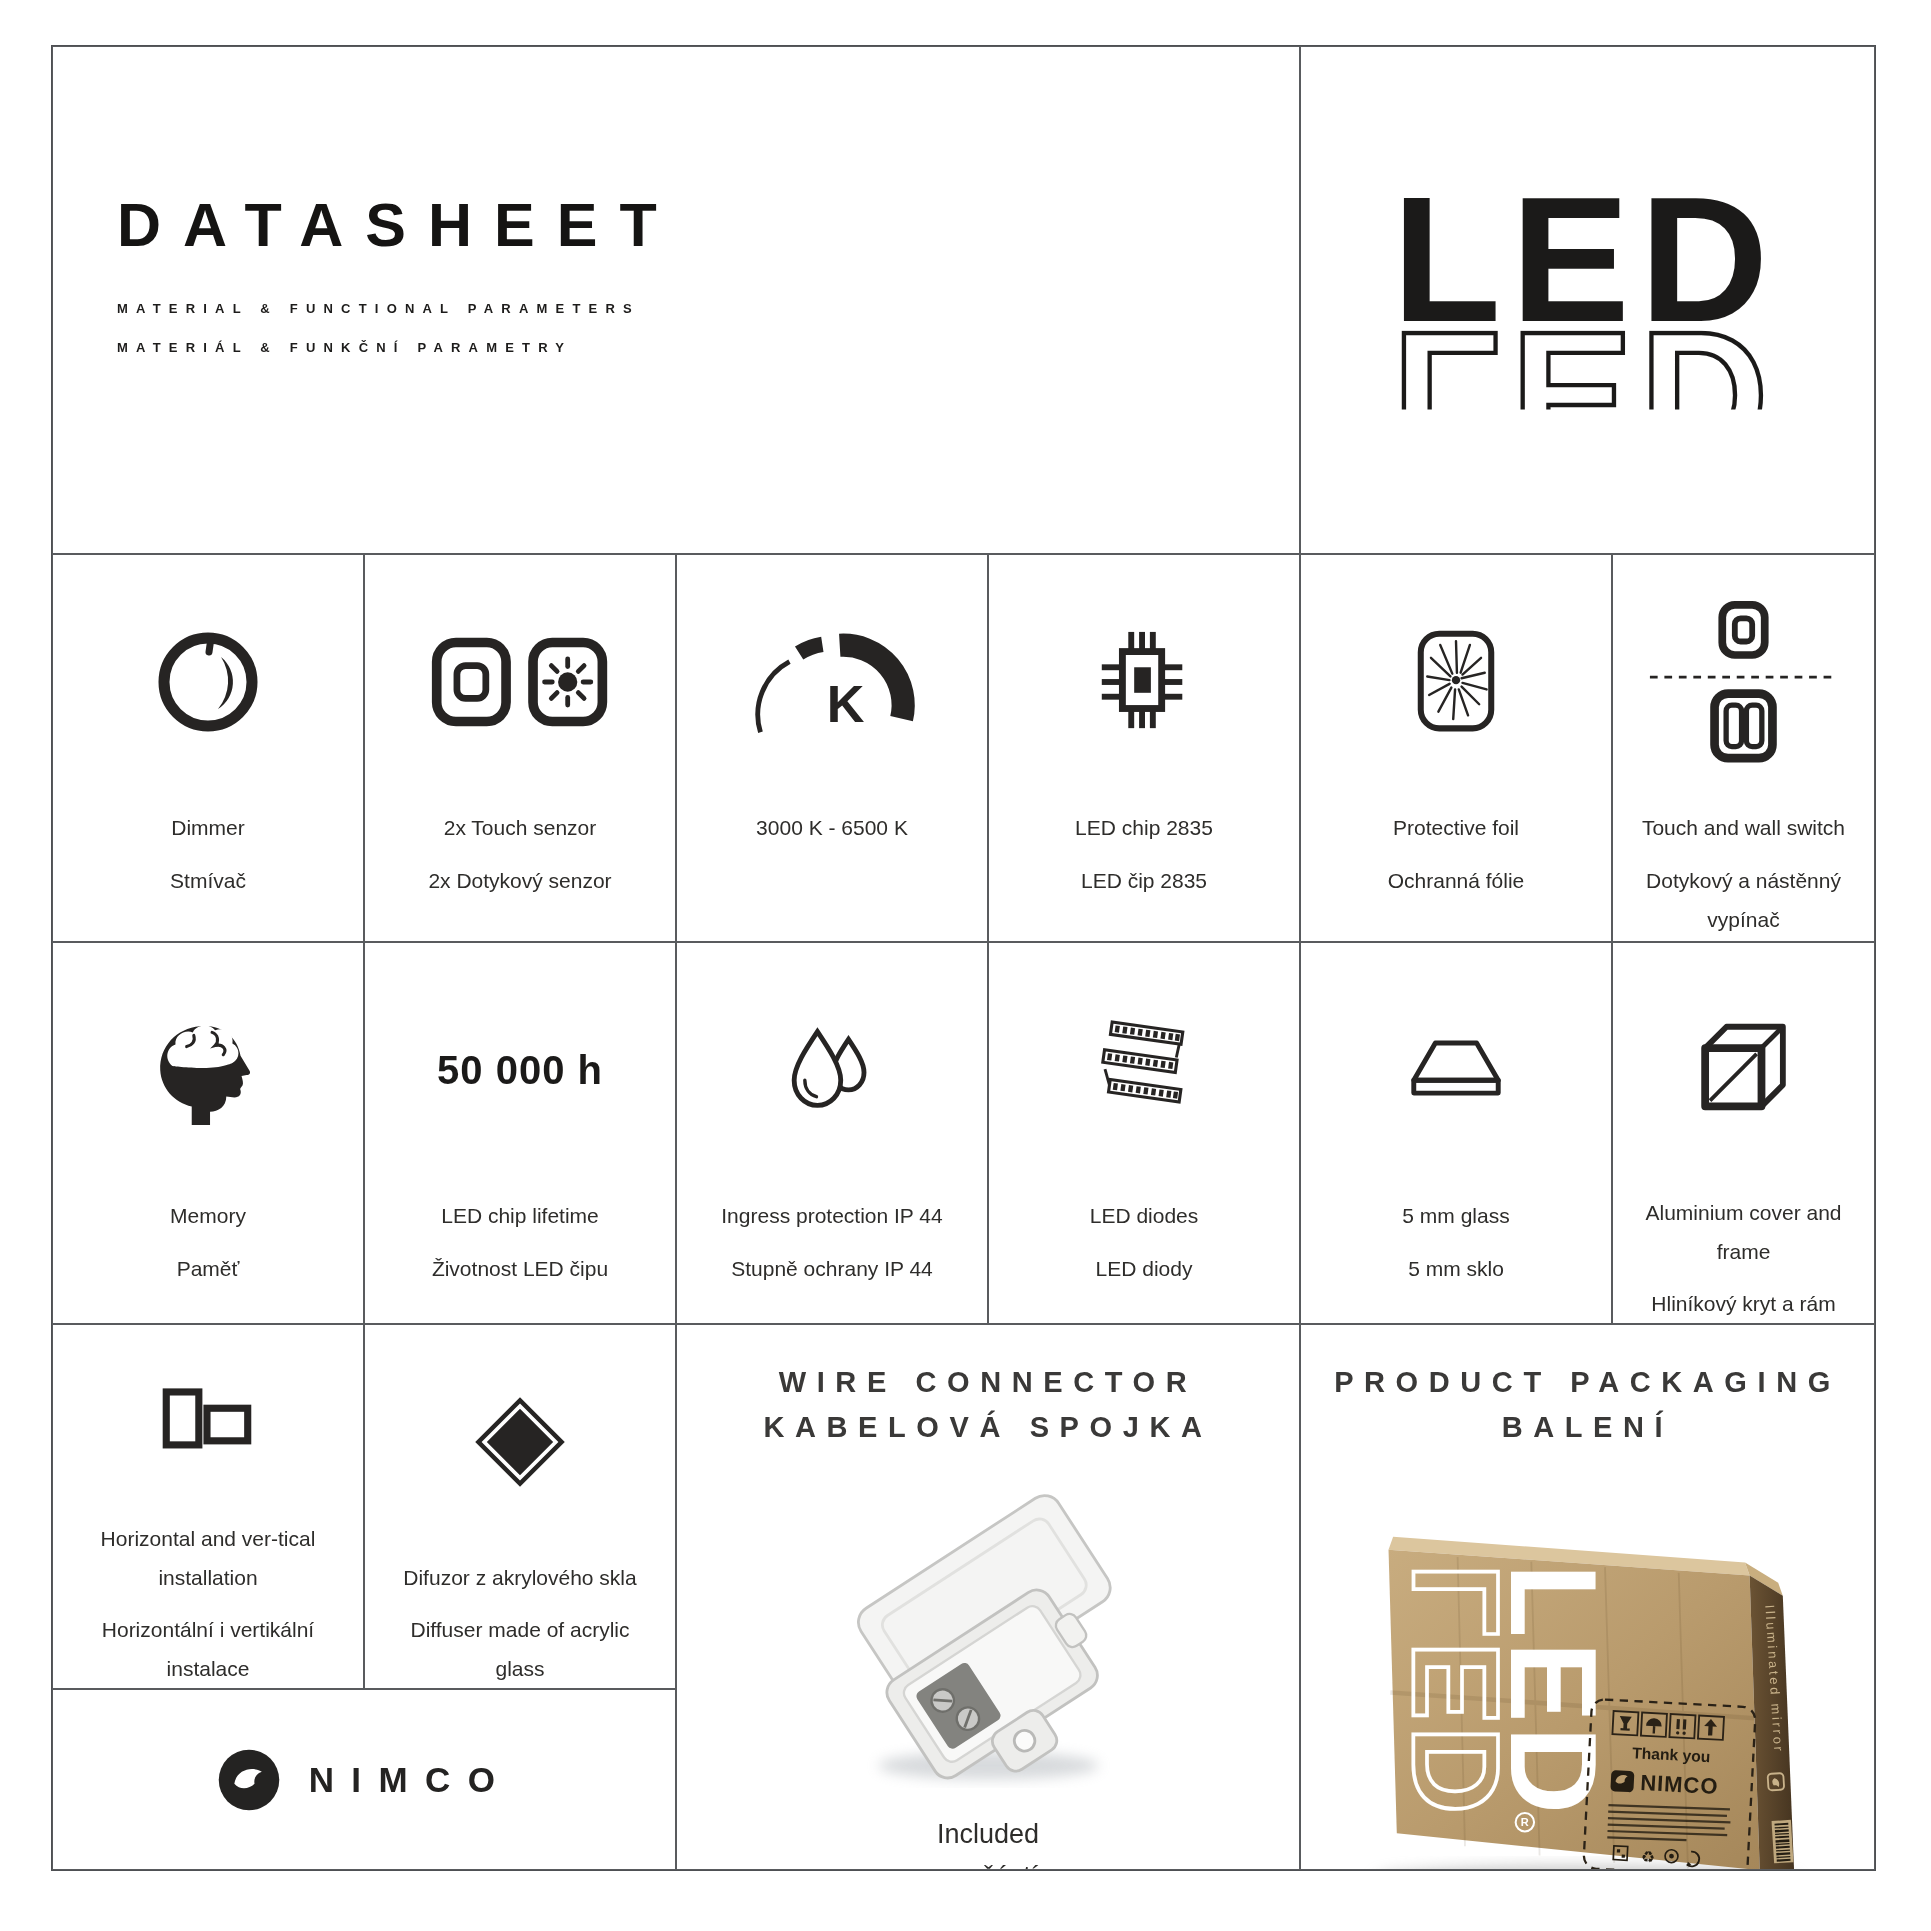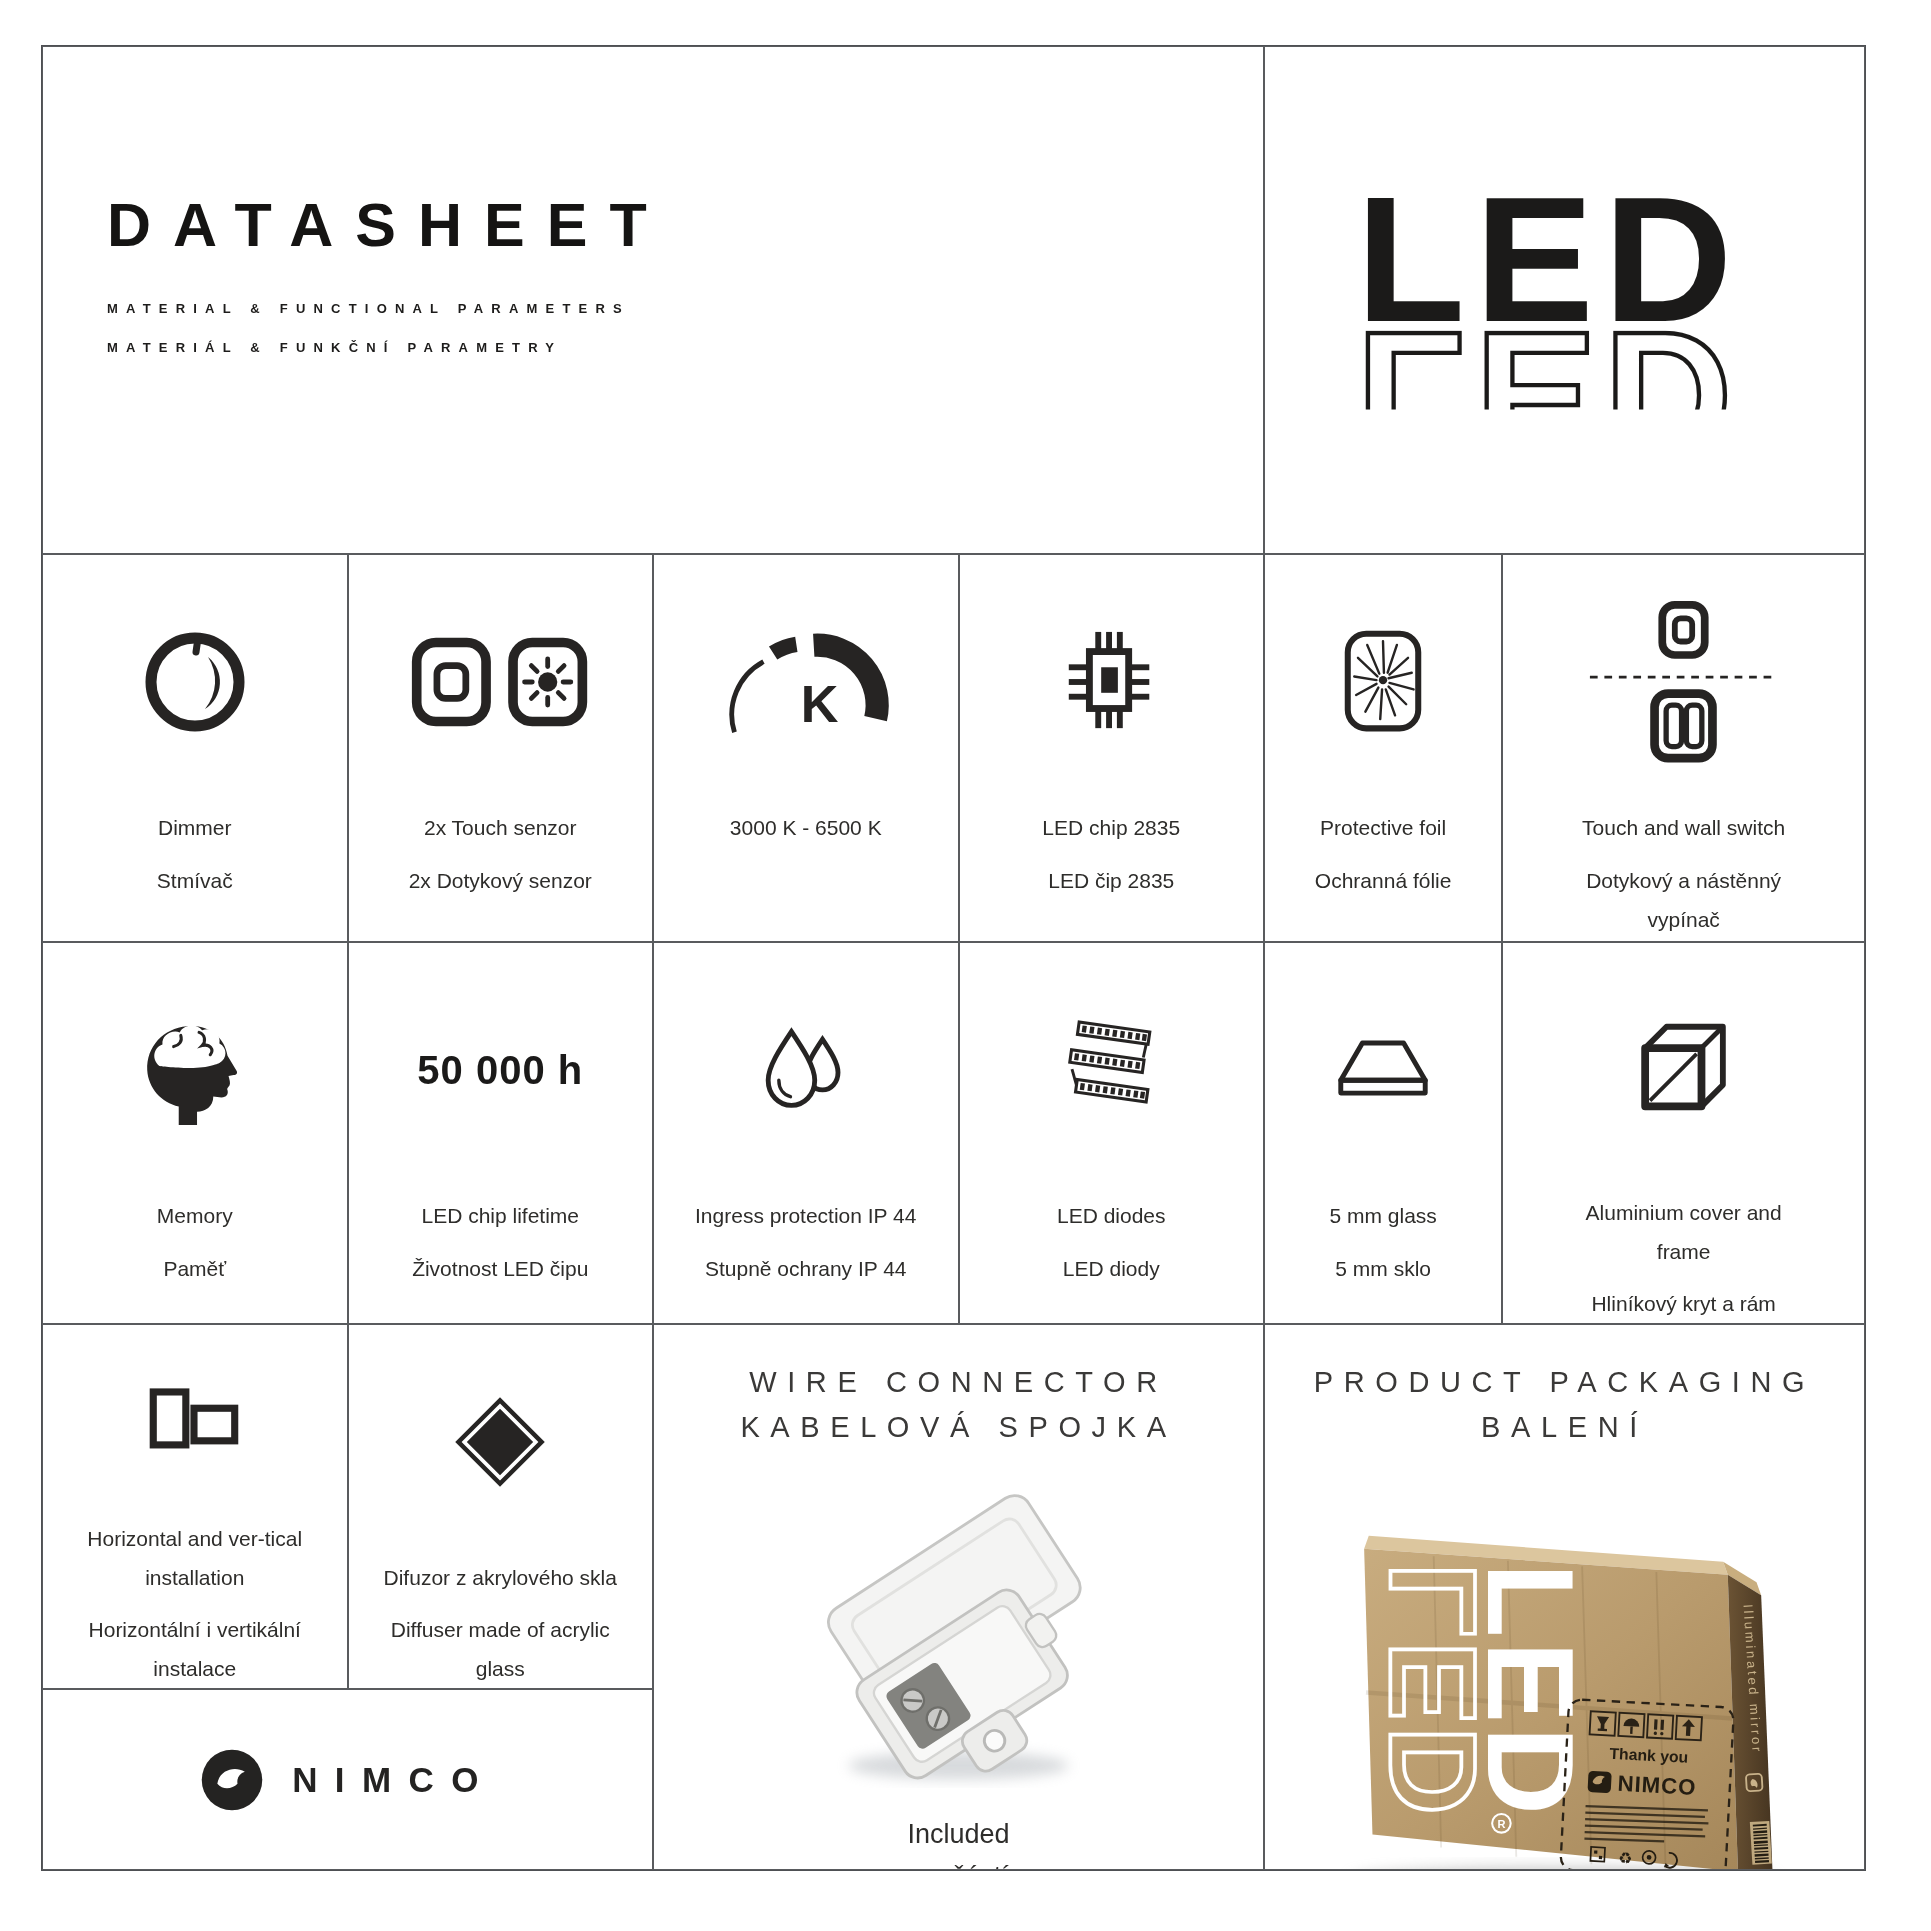--- a/index.html
+++ b/index.html
@@ -1,37 +1,37 @@
 <!DOCTYPE html>
 <html><head>
 <meta charset="utf-8">
 <style>
   html,body{margin:0;padding:0;background:#ffffff;}
   body{width:1931px;height:1931px;position:relative;font-family:"Liberation Sans",sans-serif;color:#262423;}
-  .sheet{position:absolute;left:41px;top:45px;width:1825px;height:1826px;box-sizing:border-box;
-         border:1.9px solid #4e5053;display:grid;grid-template-columns:repeat(4,1fr);
+  .sheet{position:absolute;left:51px;top:45px;width:1825px;height:1826px;box-sizing:border-box;
+         border:1.9px solid #4e5053;display:grid;grid-template-columns:repeat(5,1fr);
          grid-template-rows:508px 388px 382px 365px 1fr;background:#fff;}
   .cell{border:1px solid #595b5e;box-sizing:border-box;position:relative;background:#fff;overflow:hidden;}
   
   .title-cell{grid-column:1/5;grid-row:1;padding:143px 0 0 64px;}
   .page-title{margin:0;font-size:61px;font-weight:bold;letter-spacing:22px;color:#151413;}
   .sub{font-size:13px;font-weight:bold;letter-spacing:8.2px;color:#1d1c1b;margin-top:24px;}
   .sub.first{margin-top:41px;}
   .logo-cell{grid-column:5/7;grid-row:1;}
   .logo-svg{position:absolute;left:89px;top:129px;}
   
   .feat{display:flex;flex-direction:column;align-items:center;text-align:center;padding-top:44px;}
   .iczone{height:166px;display:flex;align-items:center;justify-content:center;}
   .lbl{margin:43px 0 0 0;font-size:21px;line-height:39px;color:#2e2d2b;max-width:290px;}
   .lbl + .lbl{margin-top:13.5px;}
   .hours{font-size:40px;font-weight:bold;color:#1b1a19;letter-spacing:1px;}
   
   .wire-cell{grid-column:3/5;grid-row:4/6;padding-top:35px;text-align:center;}
   .pack-cell{grid-column:5/7;grid-row:4/6;padding-top:35px;text-align:center;}
-  .bigcap{margin:0;font-size:29px;font-weight:400;letter-spacing:10.6px;color:#3a3938;line-height:45px;text-align:center;}
+  .bigcap{margin:0;font-size:29px;font-weight:700;letter-spacing:10.6px;color:#3a3938;line-height:45px;text-align:center;}
   .wire-photo{margin-top:39px;display:flex;justify-content:center;}
   .note{margin:0;font-size:27px;line-height:42px;color:#2e2d2b;}
   .note-wrap{margin-top:25px;}
   .nimco-cell{grid-column:1/3;grid-row:5;display:flex;align-items:center;justify-content:center;gap:27px;}
   .nimco-word{font-size:35px;font-weight:bold;letter-spacing:17.4px;color:#242322;}
   .box-wrap{margin-top:5.8px;display:flex;justify-content:center;}
 </style>
 </head>
 <body>
 

